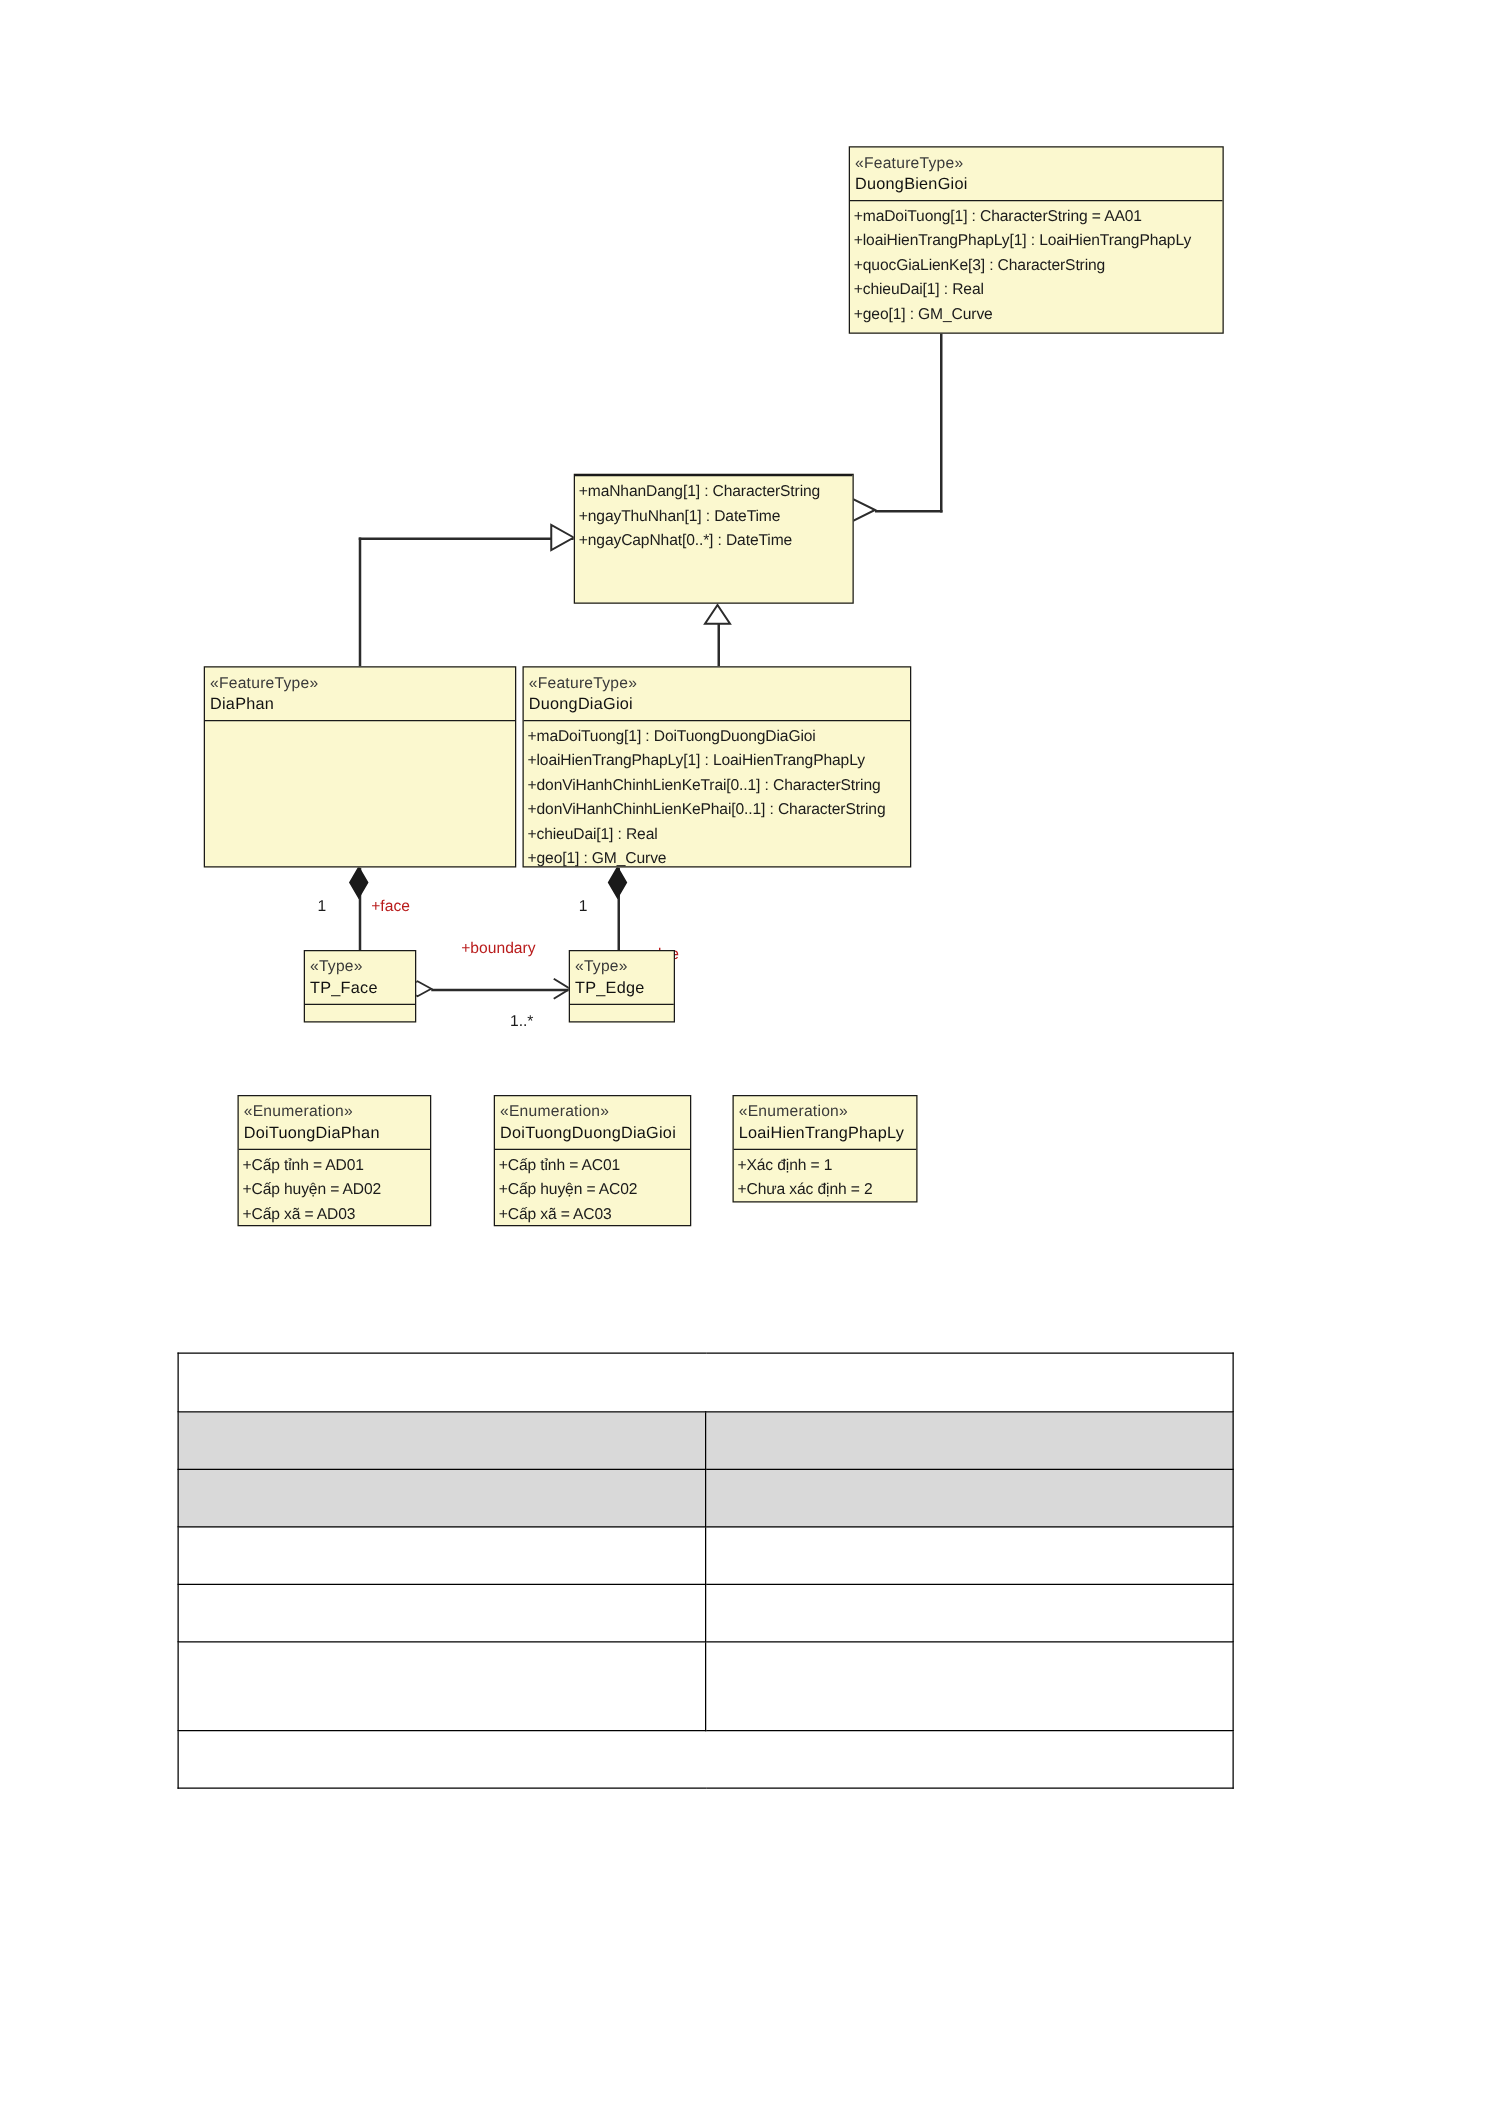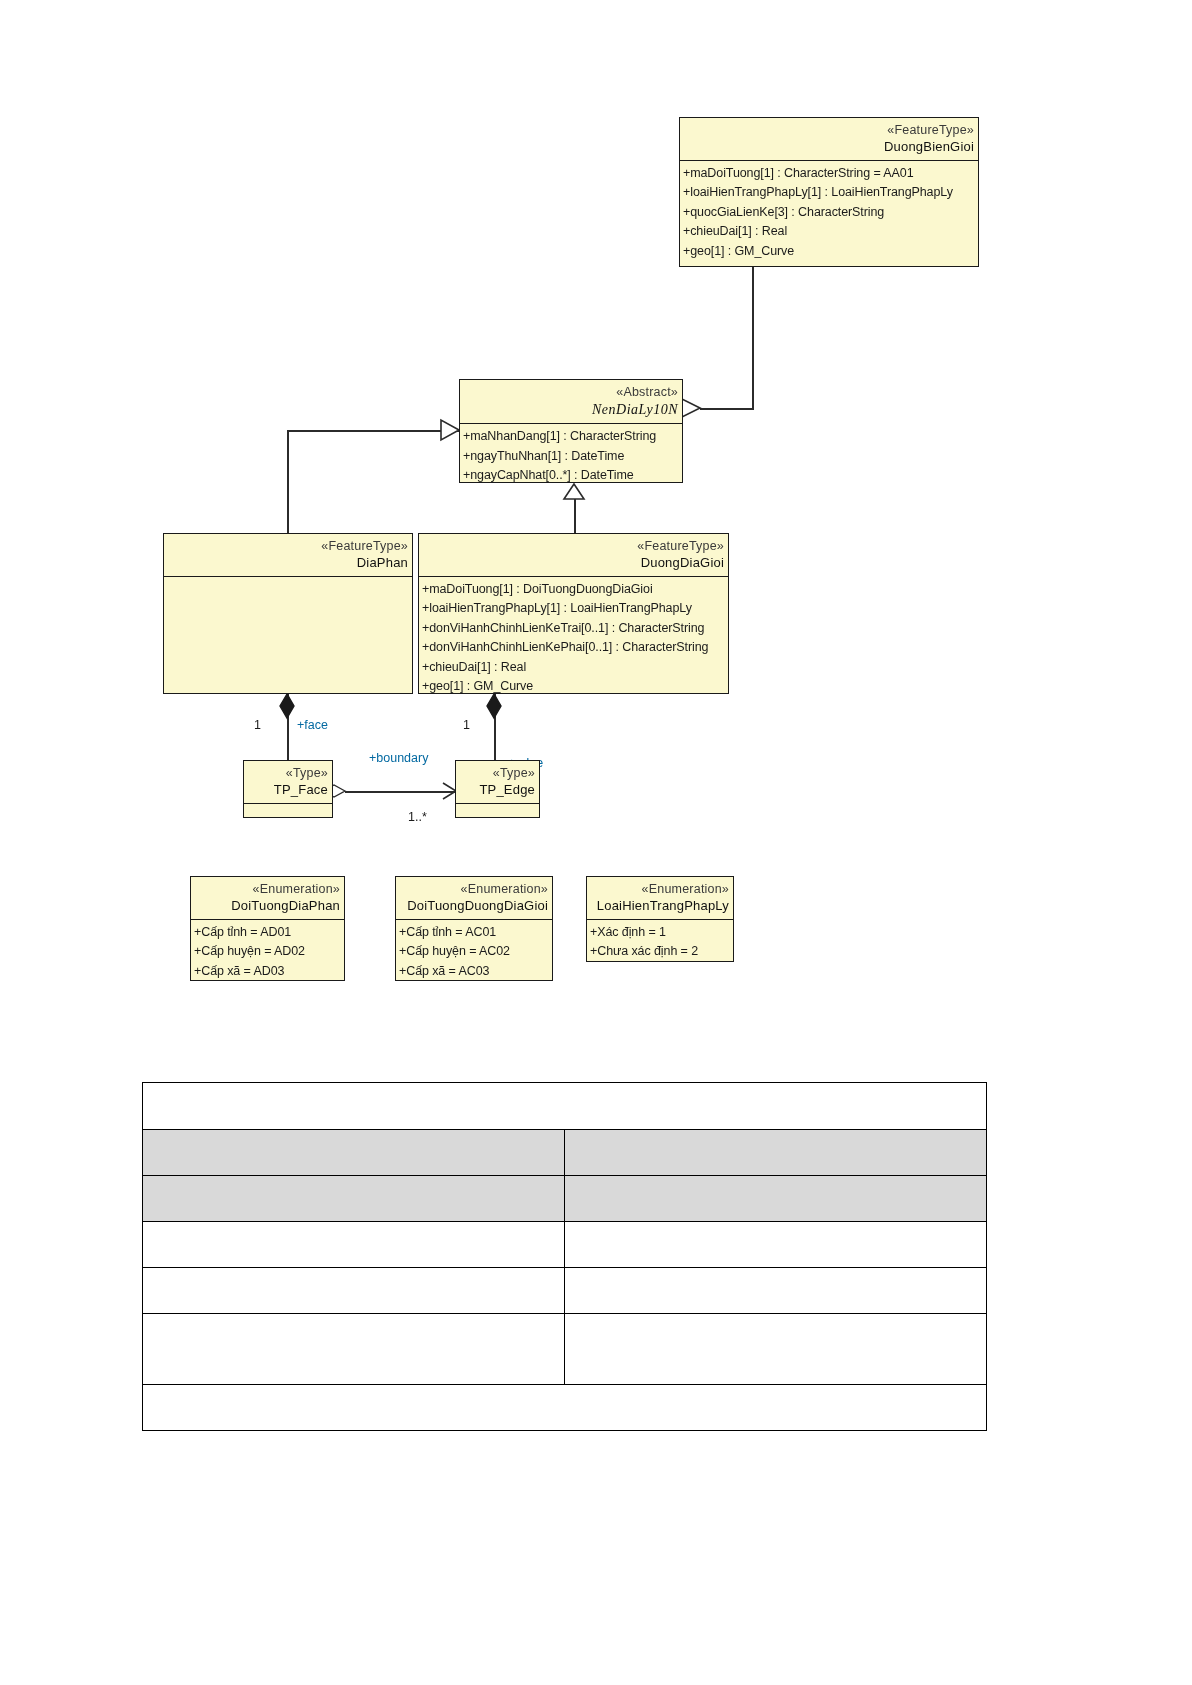--- a/index.html
+++ b/index.html
@@ -15,21 +15,21 @@
 
   
   .umlbox {
     position:absolute;
     background:#fbf8cf;
     border:1.5px solid #1a1a1a;
     box-sizing:border-box;
   }
   .umlbox .hdr {
     padding:5px 4px 5px 4px;
-    text-align:right;
+    text-align:left;
     line-height:1.25;
   }
   .stereo {
     display:block;
     font-size:12.5px;
     color:#3a3a3a;
     letter-spacing:0.2px;
     white-space:nowrap;
   }
   .cname {
@@ -68,21 +68,21 @@
   svg.overlay {
     position:absolute;
     left:0; top:0;
     width:1192px; height:1685px;
     pointer-events:none;
   }
 
   .edgelabel {
     position:absolute;
     font-size:12.5px;
-    color:#0369a1;
+    color:#b91c1c;
     white-space:nowrap;
   }
   .multlabel {
     position:absolute;
     font-size:12.5px;
     color:#1b1b1b;
     white-space:nowrap;
   }
 
   
@@ -143,24 +143,20 @@
     <div class="attrs">
       <div class="attr">+maDoiTuong[1] : CharacterString = AA01</div>
       <div class="attr">+loaiHienTrangPhapLy[1] : LoaiHienTrangPhapLy</div>
       <div class="attr">+quocGiaLienKe[3] : CharacterString</div>
       <div class="attr">+chieuDai[1] : Real</div>
       <div class="attr">+geo[1] : GM_Curve</div>
     </div>
   </div>
 
   <div class="umlbox" style="left:459px; top:379px; width:224px; height:104px;">
-    <div class="hdr">
-      <span class="stereo">«Abstract»</span>
-      <span class="cname italic">NenDiaLy10N</span>
-    </div>
     <div class="sep"></div>
     <div class="attrs">
       <div class="attr">+maNhanDang[1] : CharacterString</div>
       <div class="attr">+ngayThuNhan[1] : DateTime</div>
       <div class="attr">+ngayCapNhat[0..*] : DateTime</div>
     </div>
   </div>
 
   <div class="umlbox" style="left:163px; top:533px; width:250px; height:161px;">
     <div class="hdr">

